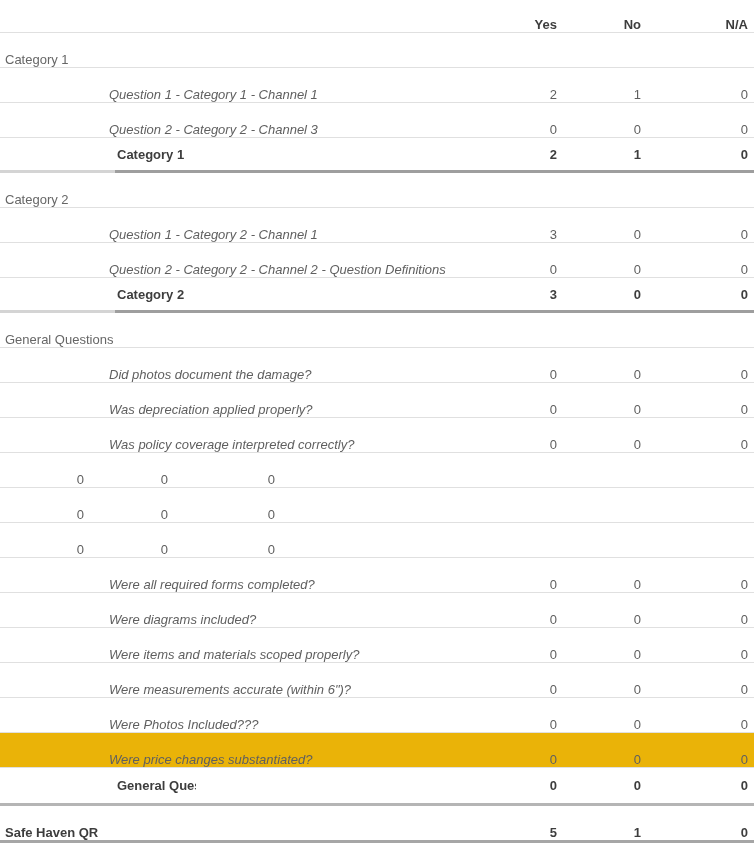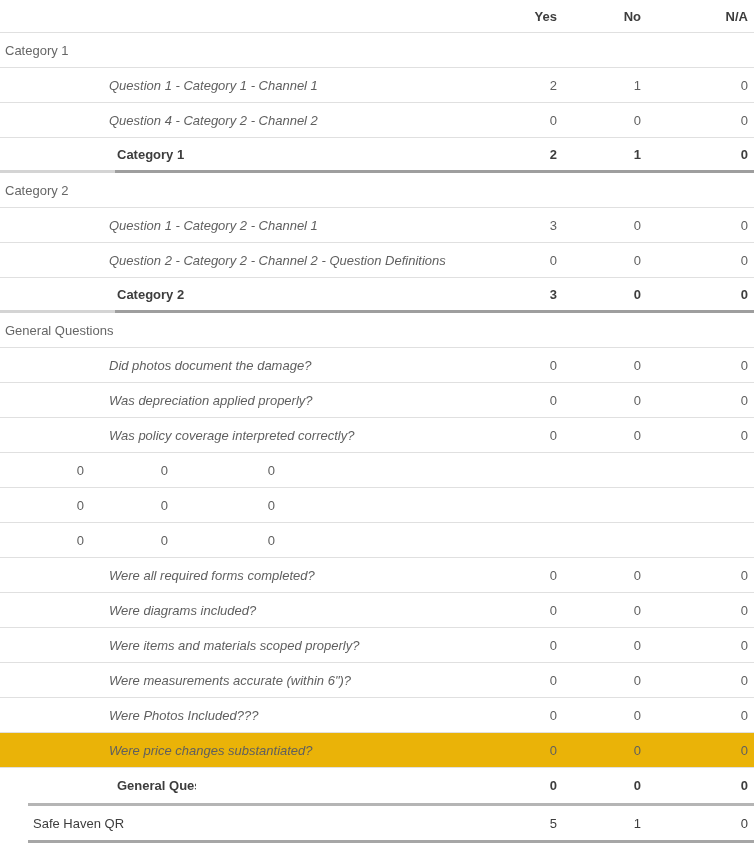--- a/index.html
+++ b/index.html
@@ -6,21 +6,21 @@
   body{
     width:754px;
     font-family:"Liberation Sans", sans-serif;
     font-size:13px;
     color:#5f5f5f;
     -webkit-font-smoothing:antialiased;
   }
   .table{width:754px;}
   .row{
     display:flex;
-    align-items:center;
+    align-items:flex-end;
     height:35px;
     box-sizing:border-box;
     border-bottom:1px solid #e0e0e0;
     background:#fff;
   }
   .row.header{height:33px;font-weight:700;color:#3d3d3d;}
   .row.section{color:#666666;}
   .row.hl{background:#eab308;}
   .c-label{flex:1;min-width:0;white-space:nowrap;overflow:hidden;}
   .sec{padding-left:5px;}
@@ -40,21 +40,21 @@
   }
   .row.subtotal.flat .st-left,
   .row.subtotal.flat .st-right{border-bottom:none;}
   .st-label{width:79px;padding-left:2px;flex-shrink:0;overflow:hidden;white-space:nowrap;}
   .st-fill{flex:1;}
   
   .row.grandtotal{
     height:40px;
     border-top:3px solid #b5b5b5;
     border-bottom:3px solid #a6a6a6;
-    font-weight:400;color:#3d3d3d;margin-left:28px;
+    font-weight:700;color:#3d3d3d;
   }
 </style>
 </head>
 <body>
 
 <div class="table">
 
   <div class="row header">
     <div class="c-label sec"></div>
     <div class="c-num">Yes</div>
@@ -67,21 +67,21 @@
   </div>
 
   <div class="row question">
     <div class="c-label q">Question 1 - Category 1 - Channel 1</div>
     <div class="c-num">2</div>
     <div class="c-num">1</div>
     <div class="c-num na">0</div>
   </div>
 
   <div class="row question">
-    <div class="c-label q">Question 4 - Category 2 - Channel 2</div>
+    <div class="c-label q">Question 2 - Category 2 - Channel 3</div>
     <div class="c-num">0</div>
     <div class="c-num">0</div>
     <div class="c-num na">0</div>
   </div>
 
   <div class="row subtotal">
     <div class="st-left"></div>
     <div class="st-right">
       <div class="st-label">Category 1</div>
       <div class="st-fill"></div>

